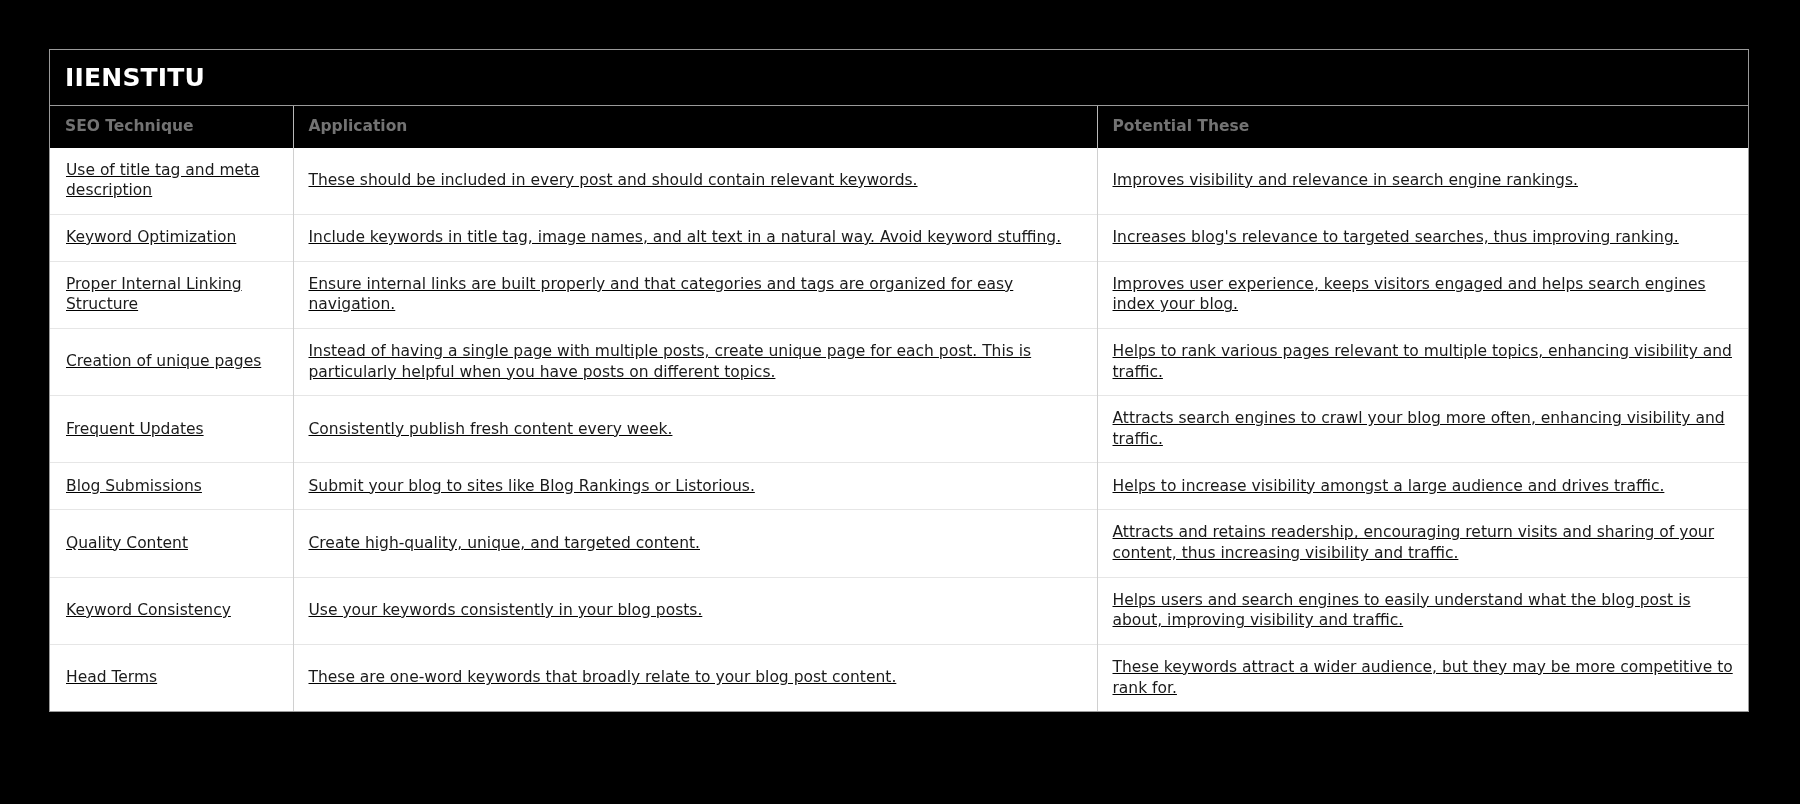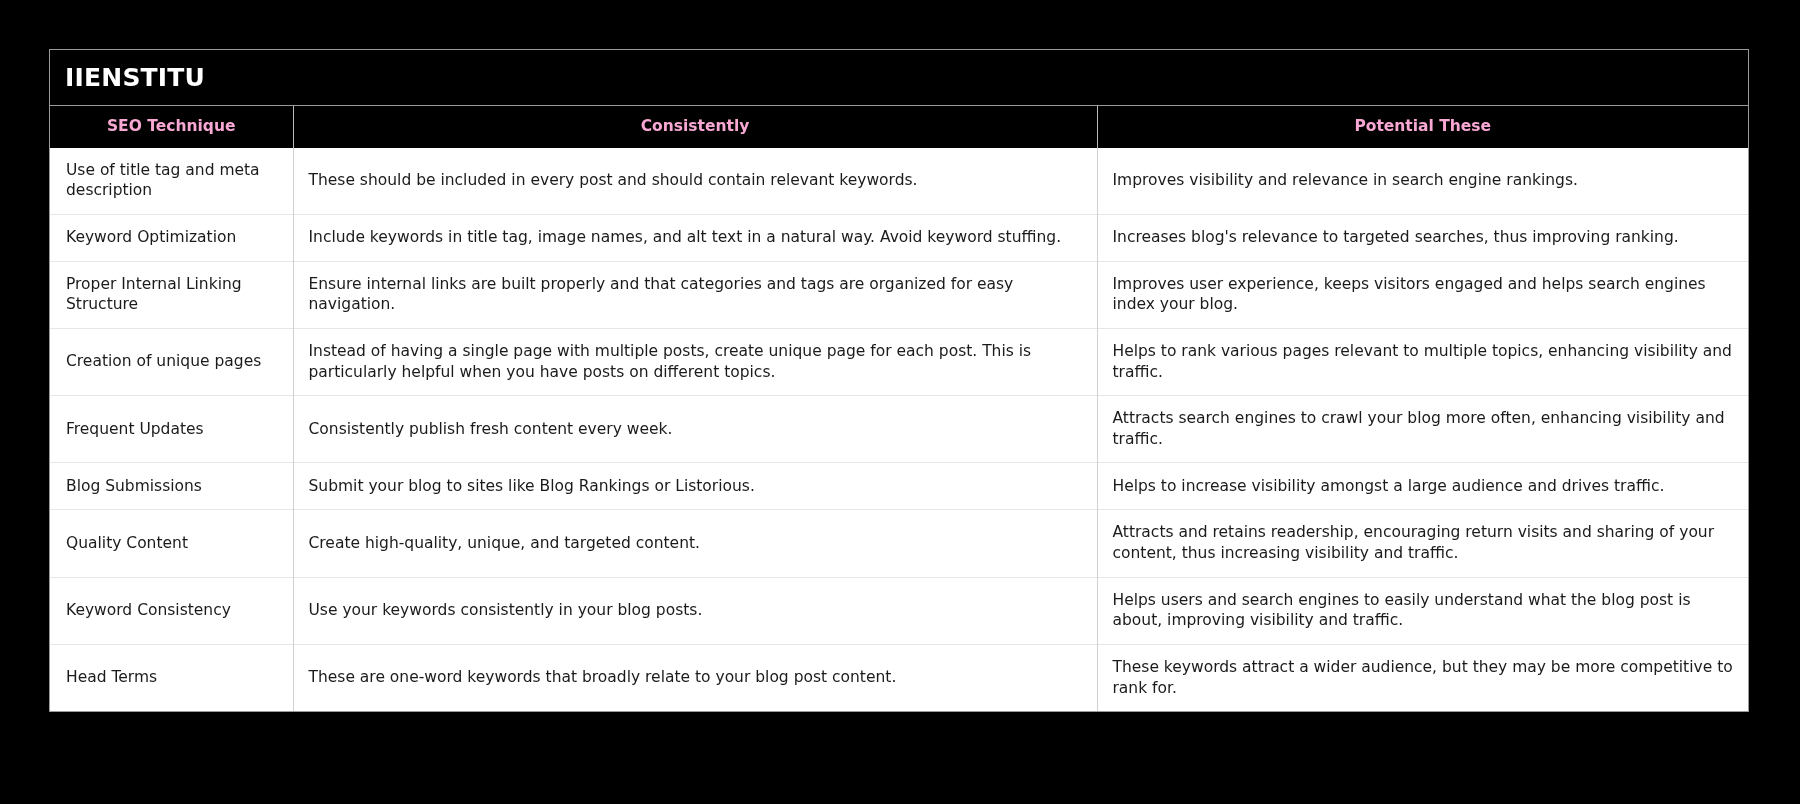--- a/index.html
+++ b/index.html
@@ -23,20 +23,21 @@
   }
 
   .table-card {
     position: absolute;
     left: 49px;
     top: 49px;
     width: 1700px;
     border: 1px solid #9a9a9a;
     box-sizing: border-box;
     background: #000000;
+    text-decoration: underline;
   }
 
   .brand-bar {
     height: 56px;
     background: #000000;
     display: flex;
     align-items: center;
     padding: 0 0 0 15px;
     border-bottom: 1px solid #9a9a9a;
     box-sizing: border-box;
@@ -56,24 +57,24 @@
     width: 100%;
     background: #ffffff;
   }
 
   table.seo-table col.c1 { width: 243px; }
   table.seo-table col.c2 { width: 804px; }
   table.seo-table col.c3 { width: 651px; }
 
   thead th {
     background: #000000;
-    color: #f9a8d4;
+    color: #737373;
     font-size: 15.5px;
     font-weight: 700;
-    text-align: center;
+    text-align: left;
     padding: 11px 15px 12px 15px;
     border-right: 1px solid #b9b9b9;
     vertical-align: middle;
     box-sizing: border-box;
     line-height: 1.2;
   }
   thead th:last-child { border-right: none; }
 
   tbody td {
     background: #ffffff;
@@ -110,21 +111,21 @@
 
     <table class="seo-table">
       <colgroup>
         <col class="c1">
         <col class="c2">
         <col class="c3">
       </colgroup>
       <thead>
         <tr>
           <th>SEO Technique</th>
-          <th>Consistently</th>
+          <th>Application</th>
           <th>Potential These</th>
         </tr>
       </thead>
       <tbody>
         <tr>
           <td class="tech-cell">Use of title tag and meta description</td>
           <td>These should be included in every post and should contain relevant keywords.</td>
           <td>Improves visibility and relevance in search engine rankings.</td>
         </tr>
         <tr>

